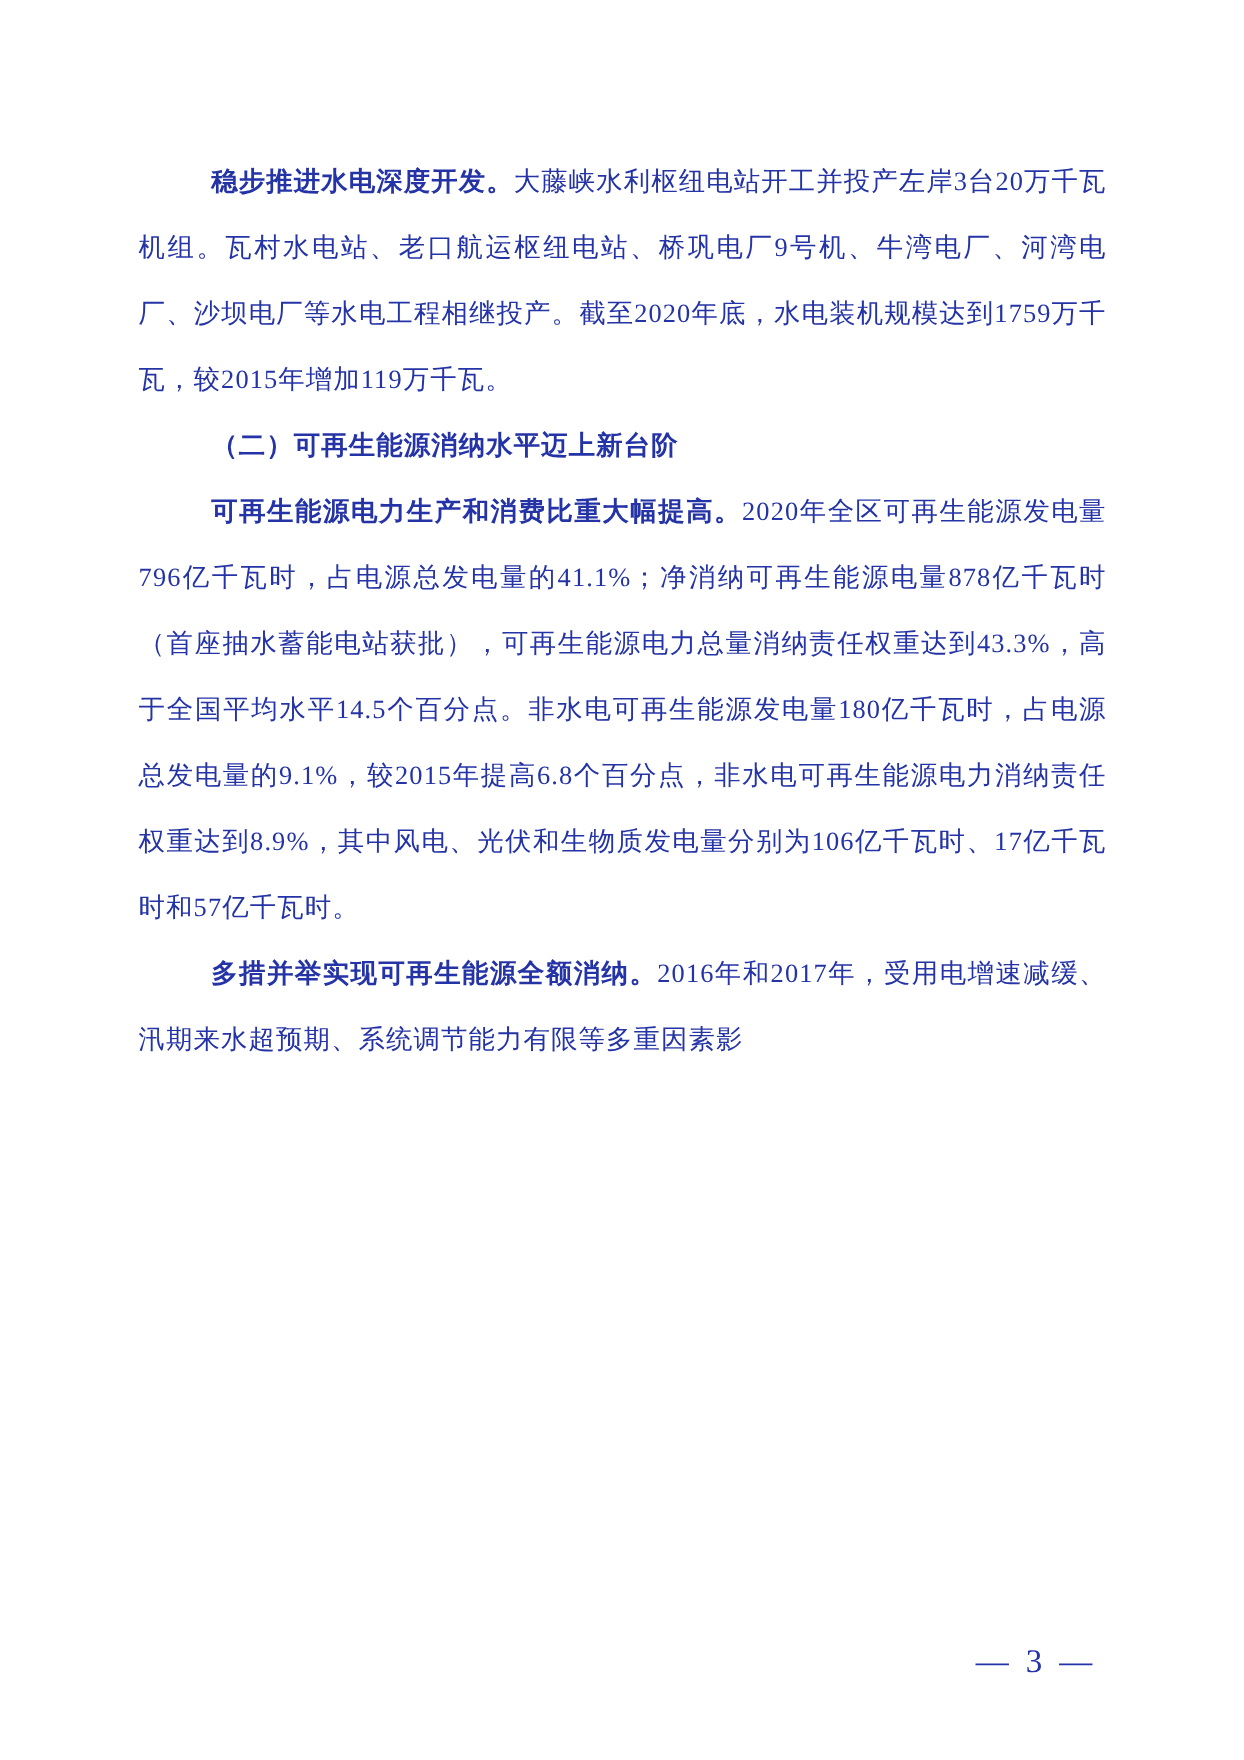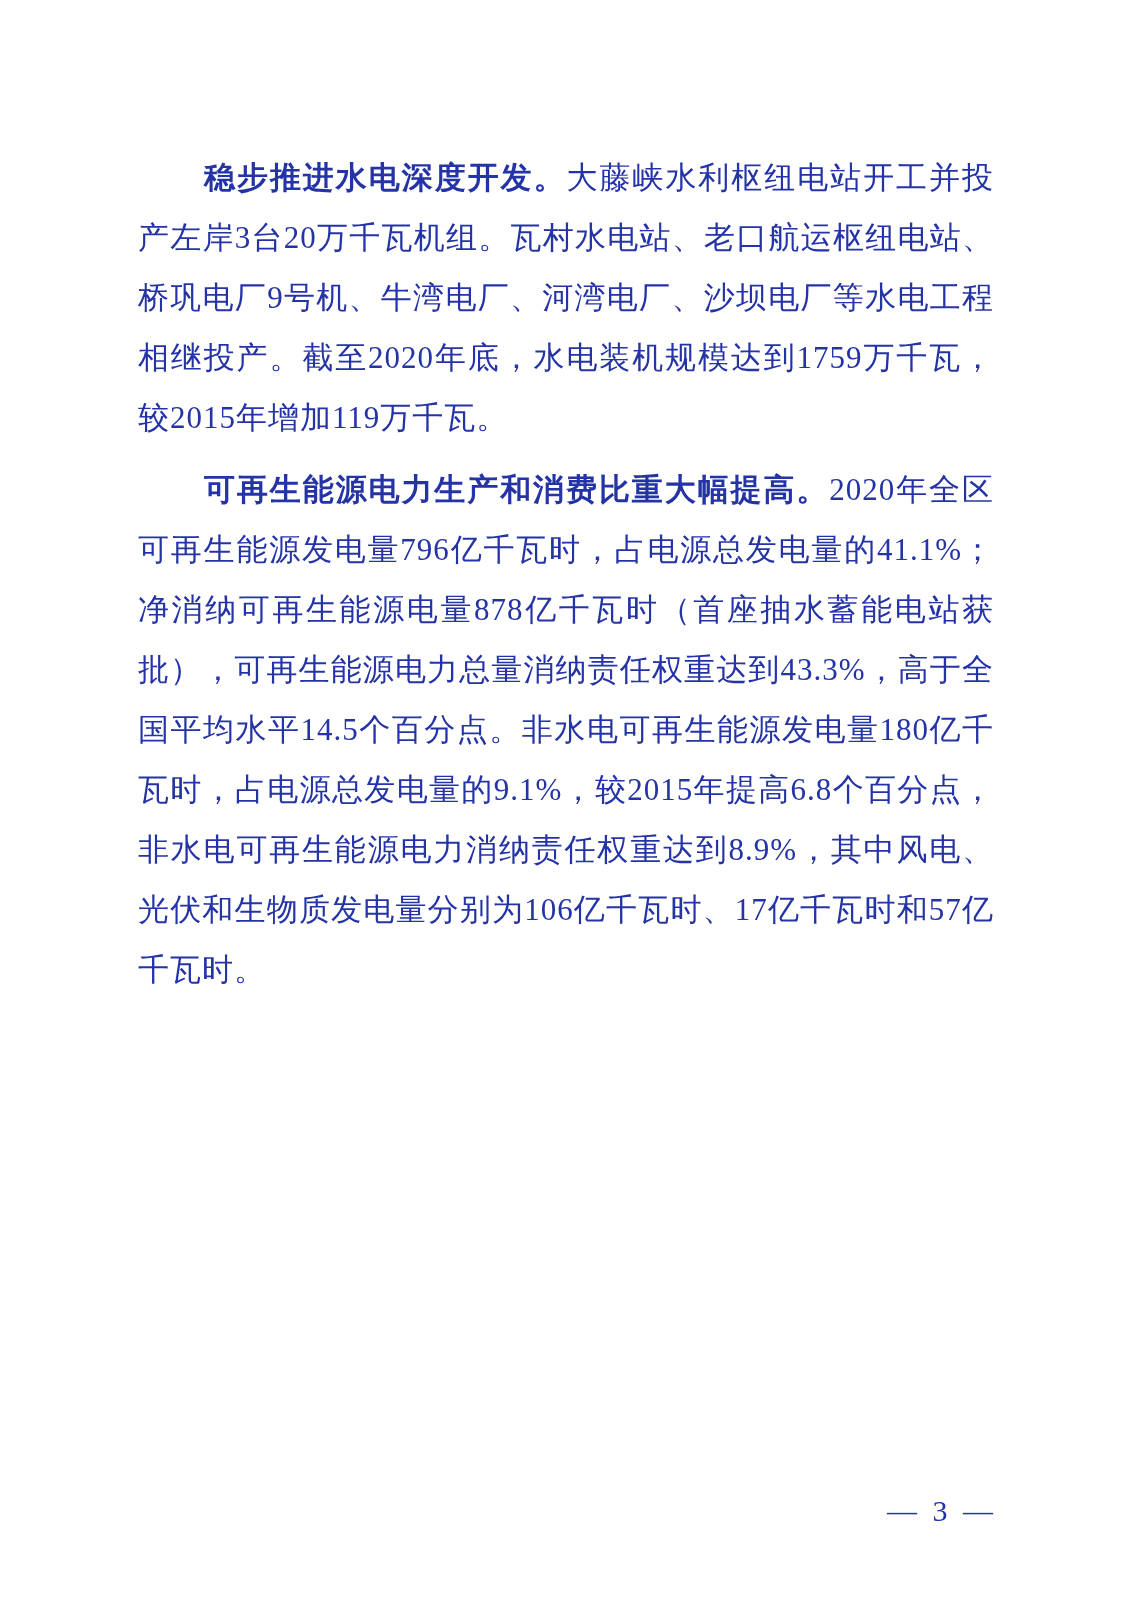--- a/index.html
+++ b/index.html
@@ -17,22 +17,22 @@
     font-family: "Liberation Serif", "DejaVu Serif", serif;
     color: var(--ink, #2433a5);
   }
   .content {
     position: absolute;
     left: 126px;
     top: 136px;
     width: 880px;
   }
   .para {
-    margin: 12px;
-    font-size: 31px;
+    margin: 0;
+    font-size: 24px;
     line-height: 60px;
     text-align: justify;
     text-justify: inter-character;
     text-indent: 66px;
     letter-spacing: 1px;
     word-break: break-all;
   }
   .para .lead {
     font-weight: 700;
     font-family: "Liberation Sans", "DejaVu Sans", sans-serif;
@@ -51,16 +51,18 @@
     letter-spacing: 4px;
     font-family: "Liberation Serif", "DejaVu Serif", serif;
   }
 </style>
 </head>
 <body>
 
 <div class="page">
   <main class="content">
       <p class="para"><span class="lead">稳步推进水电深度开发。</span><span>大藤峡水利枢纽电站开工并投产左岸3台20万千瓦机组。瓦村水电站、老口航运枢纽电站、桥巩电厂9号机、牛湾电厂、河湾电厂、沙坝电厂等水电工程相继投产。截至2020年底，水电装机规模达到1759万千瓦，较2015年增加119万千瓦。</span></p>
+      <p class="para heading"><span class="lead">（二）可再生能源消纳水平迈上新台阶</span></p>
       <p class="para"><span class="lead">可再生能源电力生产和消费比重大幅提高。</span><span>2020年全区可再生能源发电量796亿千瓦时，占电源总发电量的41.1%；净消纳可再生能源电量878亿千瓦时（首座抽水蓄能电站获批），可再生能源电力总量消纳责任权重达到43.3%，高于全国平均水平14.5个百分点。非水电可再生能源发电量180亿千瓦时，占电源总发电量的9.1%，较2015年提高6.8个百分点，非水电可再生能源电力消纳责任权重达到8.9%，其中风电、光伏和生物质发电量分别为106亿千瓦时、17亿千瓦时和57亿千瓦时。</span></p>
+      <p class="para"><span class="lead">多措并举实现可再生能源全额消纳。</span><span>2016年和2017年，受用电增速减缓、汛期来水超预期、系统调节能力有限等多重因素影</span></p>
     </main>
   <div class="page-number">— 3 —</div>
 </div>
 
 </body></html>

